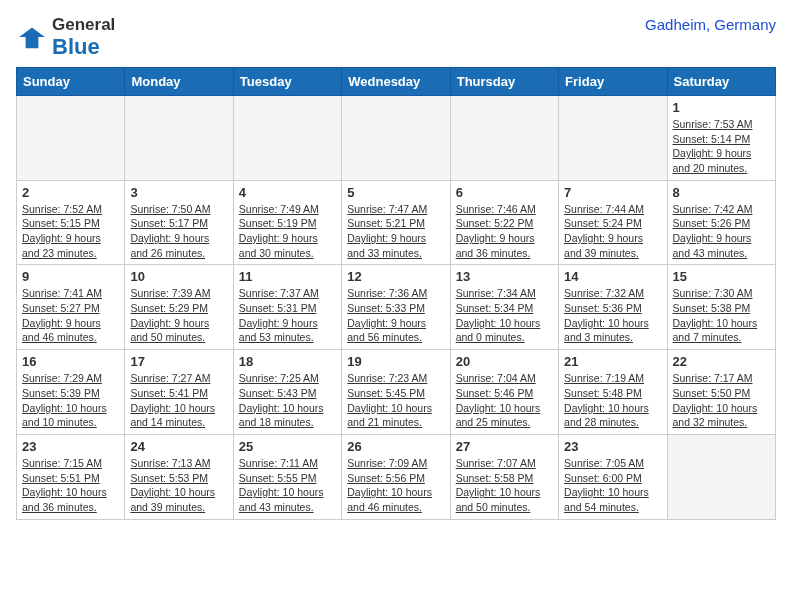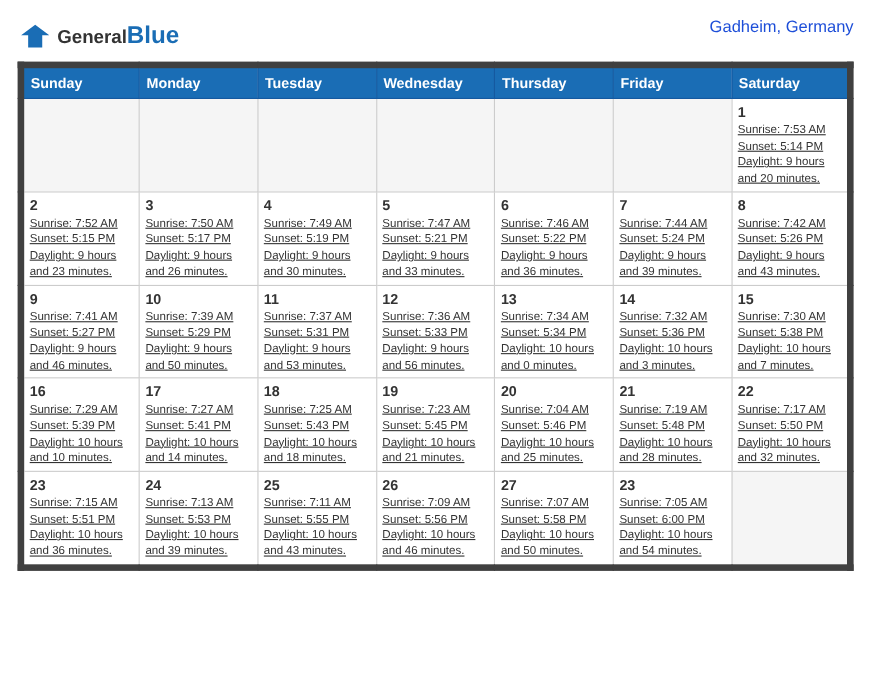--- a/index.html
+++ b/index.html
@@ -16,44 +16,43 @@
       align-items: flex-start;
       margin-bottom: 8px;
     }
     .logo {
       display: flex;
       align-items: center;
       gap: 4px;
     }
     .logo-text {
       display: flex;
-      flex-direction: row;
+      flex-direction: column;
       line-height: 1.1;
-      align-items: flex-end;
     }
     .logo-icon {
       width: 32px;
       height: 32px;
     }
     .title-block {
       text-align: right;
     }
     .calendar-title {
       font-size: 32px;
       font-weight: normal;
       color: #333;
     }
     .calendar-subtitle {
       font-size: 15px;
       color: #1d4ed8;
     }
     .calendar {
       width: 100%;
       border-collapse: collapse;
-      border: 6px solid #404040;
+      border: 1px solid #404040;
     }
     .calendar th {
       background: #1a6db5;
       color: #fff;
       font-size: 13px;
       font-weight: bold;
       padding: 6px 6px;
       border: 1px solid #1559a0;
       text-align: left;
     }

